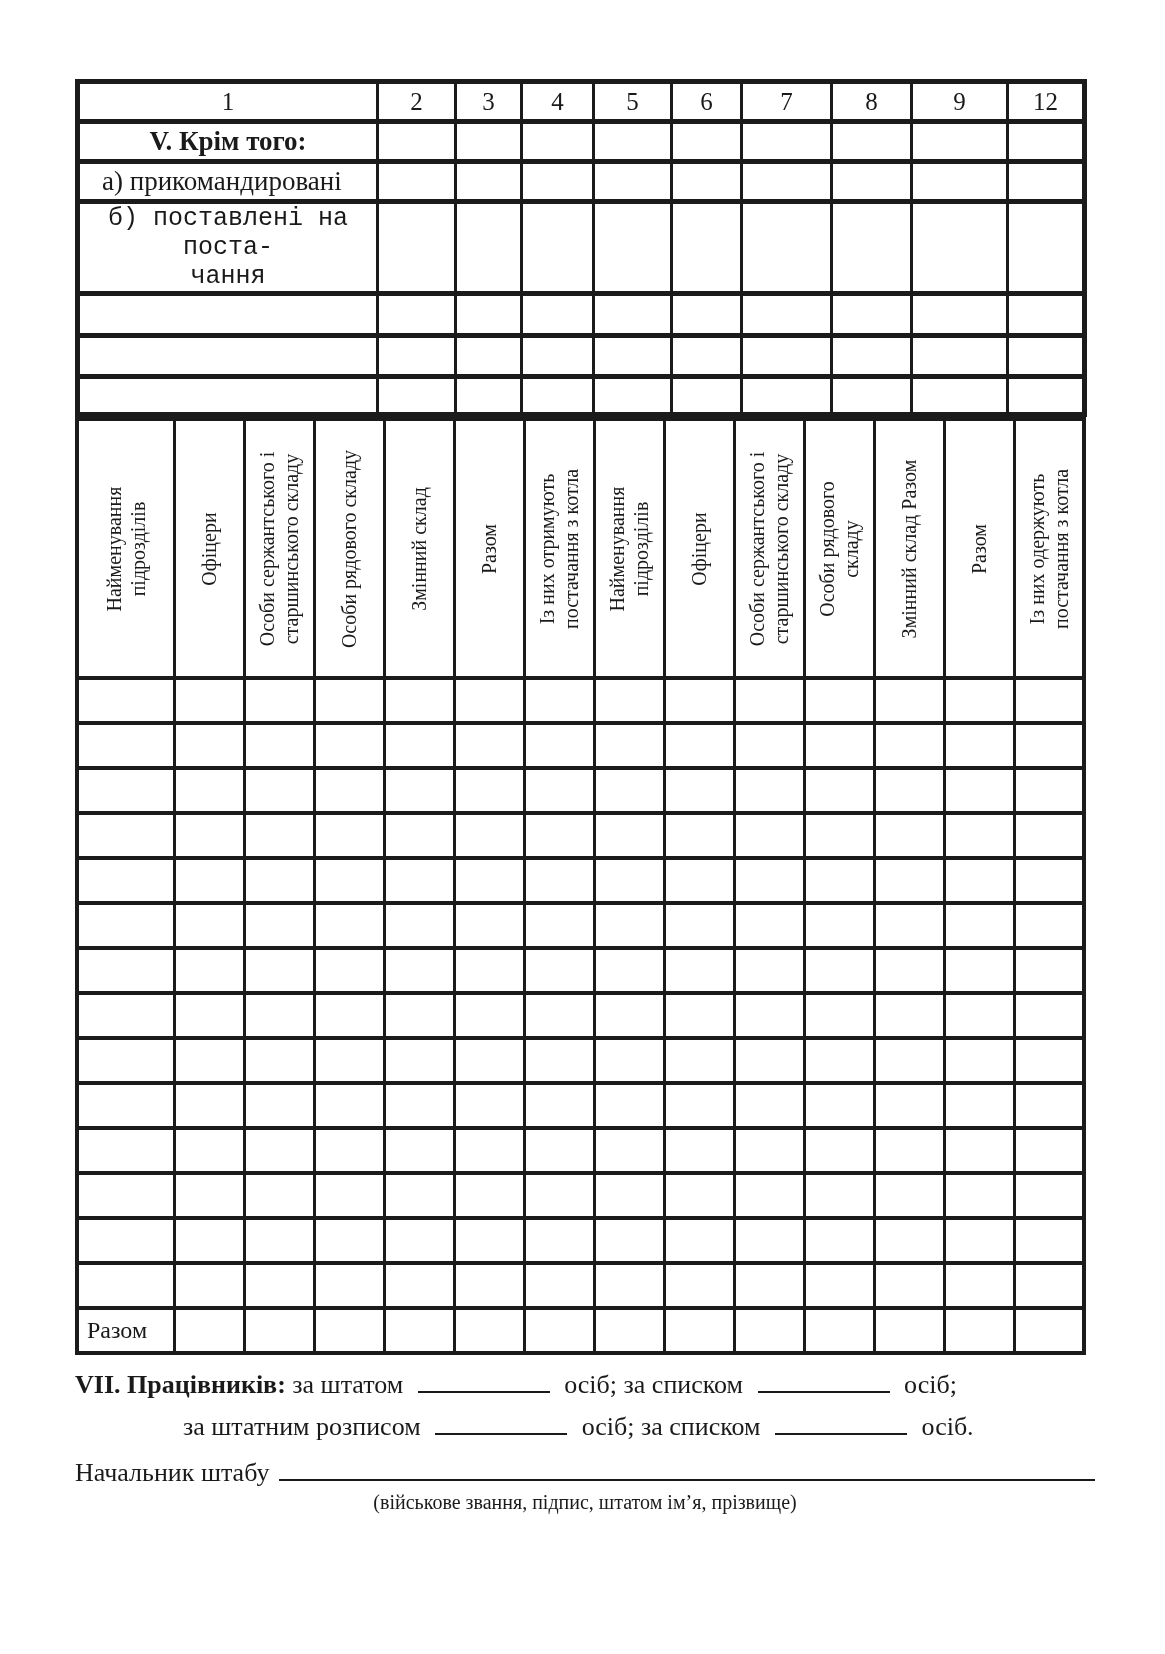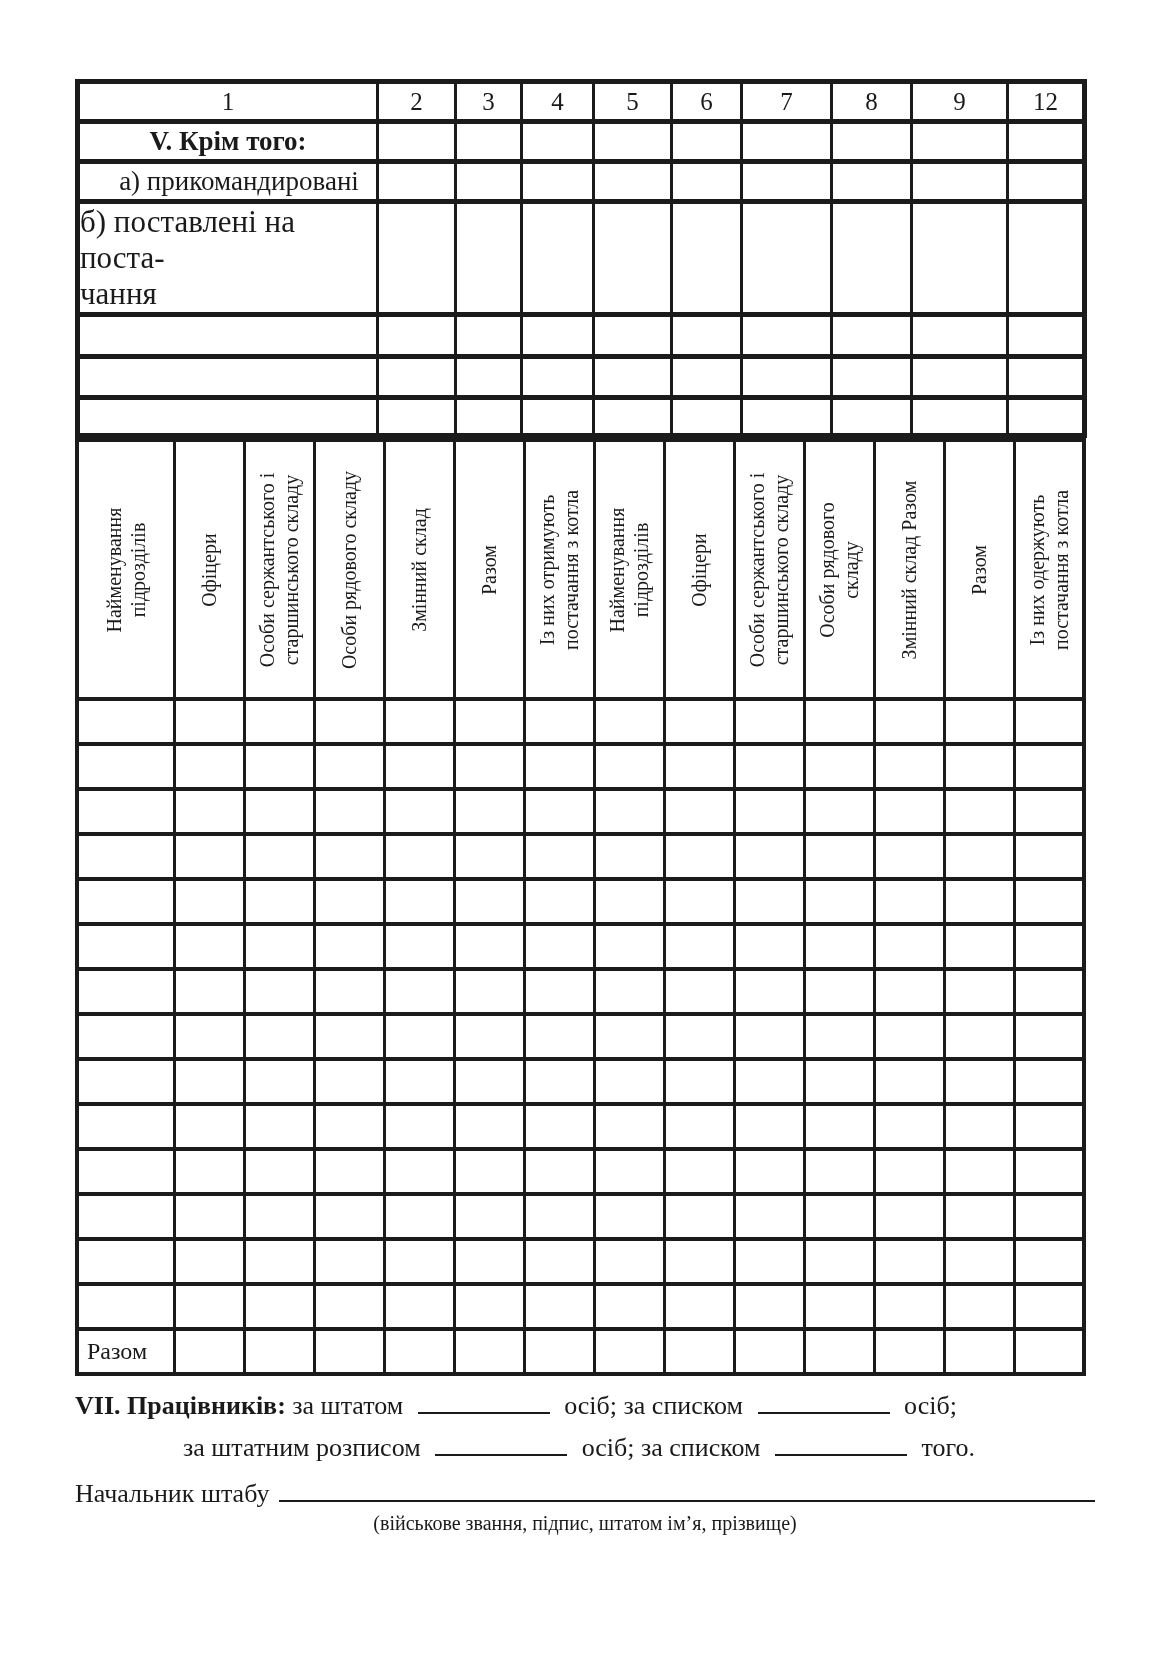--- a/index.html
+++ b/index.html
@@ -25,23 +25,23 @@
   .v-table td {
     border: 3px solid #1b1b1b;
     border-top-width: 5px;
     border-bottom-width: 5px;
     padding: 0;
     text-align: center;
     font-size: 25px;
     white-space: pre-line;
     vertical-align: middle;
   }
-  .v-table td.lbl       { text-align: center; padding-left: 22px; font-size: 27px; }
+  .v-table td.lbl       { text-align: left; padding-left: 22px; font-size: 27px; }
   .v-table td.lbl-bold  { font-weight: bold; text-align: center; font-size: 27px; }
-  .v-table td.lbl-center{ text-align: left; padding-left: 0; font-size: 31px; }
+  .v-table td.lbl-center{ text-align: center; padding-left: 0; font-size: 25px; font-family: Liberation Mono, monospace; }
   
   .vi-title {
     width: 1007px;
     text-align: center;
     font-weight: bold;
     font-size: 26px;
     margin-top: 24px;
     margin-bottom: 22px;
   }
   
@@ -525,21 +525,21 @@
       <span class="blank"></span>
       <span>осіб; за списком</span>
       <span class="blank"></span>
       <span>осіб;</span>
     </div>
     <div class="vii-line indent">
       <span>за штатним розписом</span>
       <span class="blank"></span>
       <span>осіб; за списком</span>
       <span class="blank"></span>
-      <span>того.</span>
+      <span>осіб.</span>
     </div>
     <div class="sig-line">
       <span>Начальник штабу</span>
       <span class="sig-underline"></span>
     </div>
     <div class="sig-caption">(військове звання, підпис, штатом ім’я, прізвище)</div>
   </div>
 
 </div>
 

